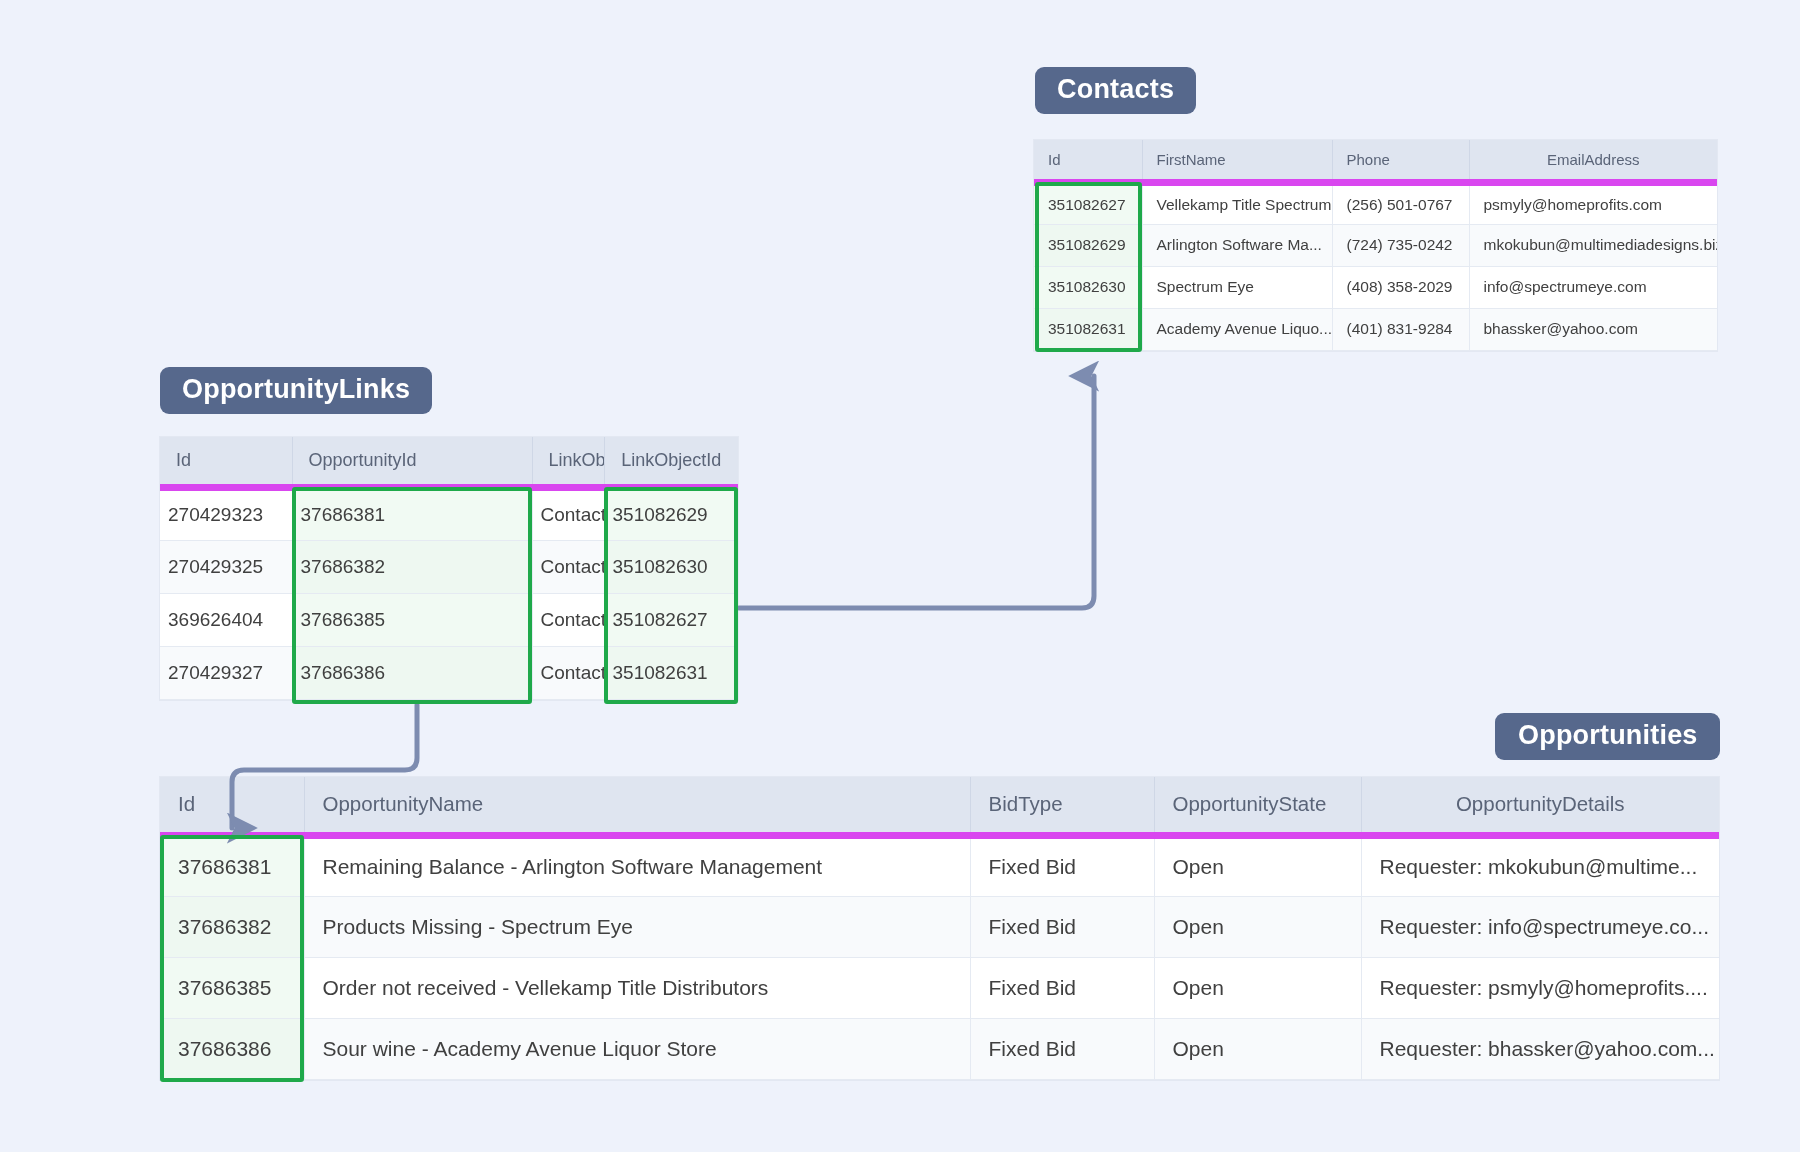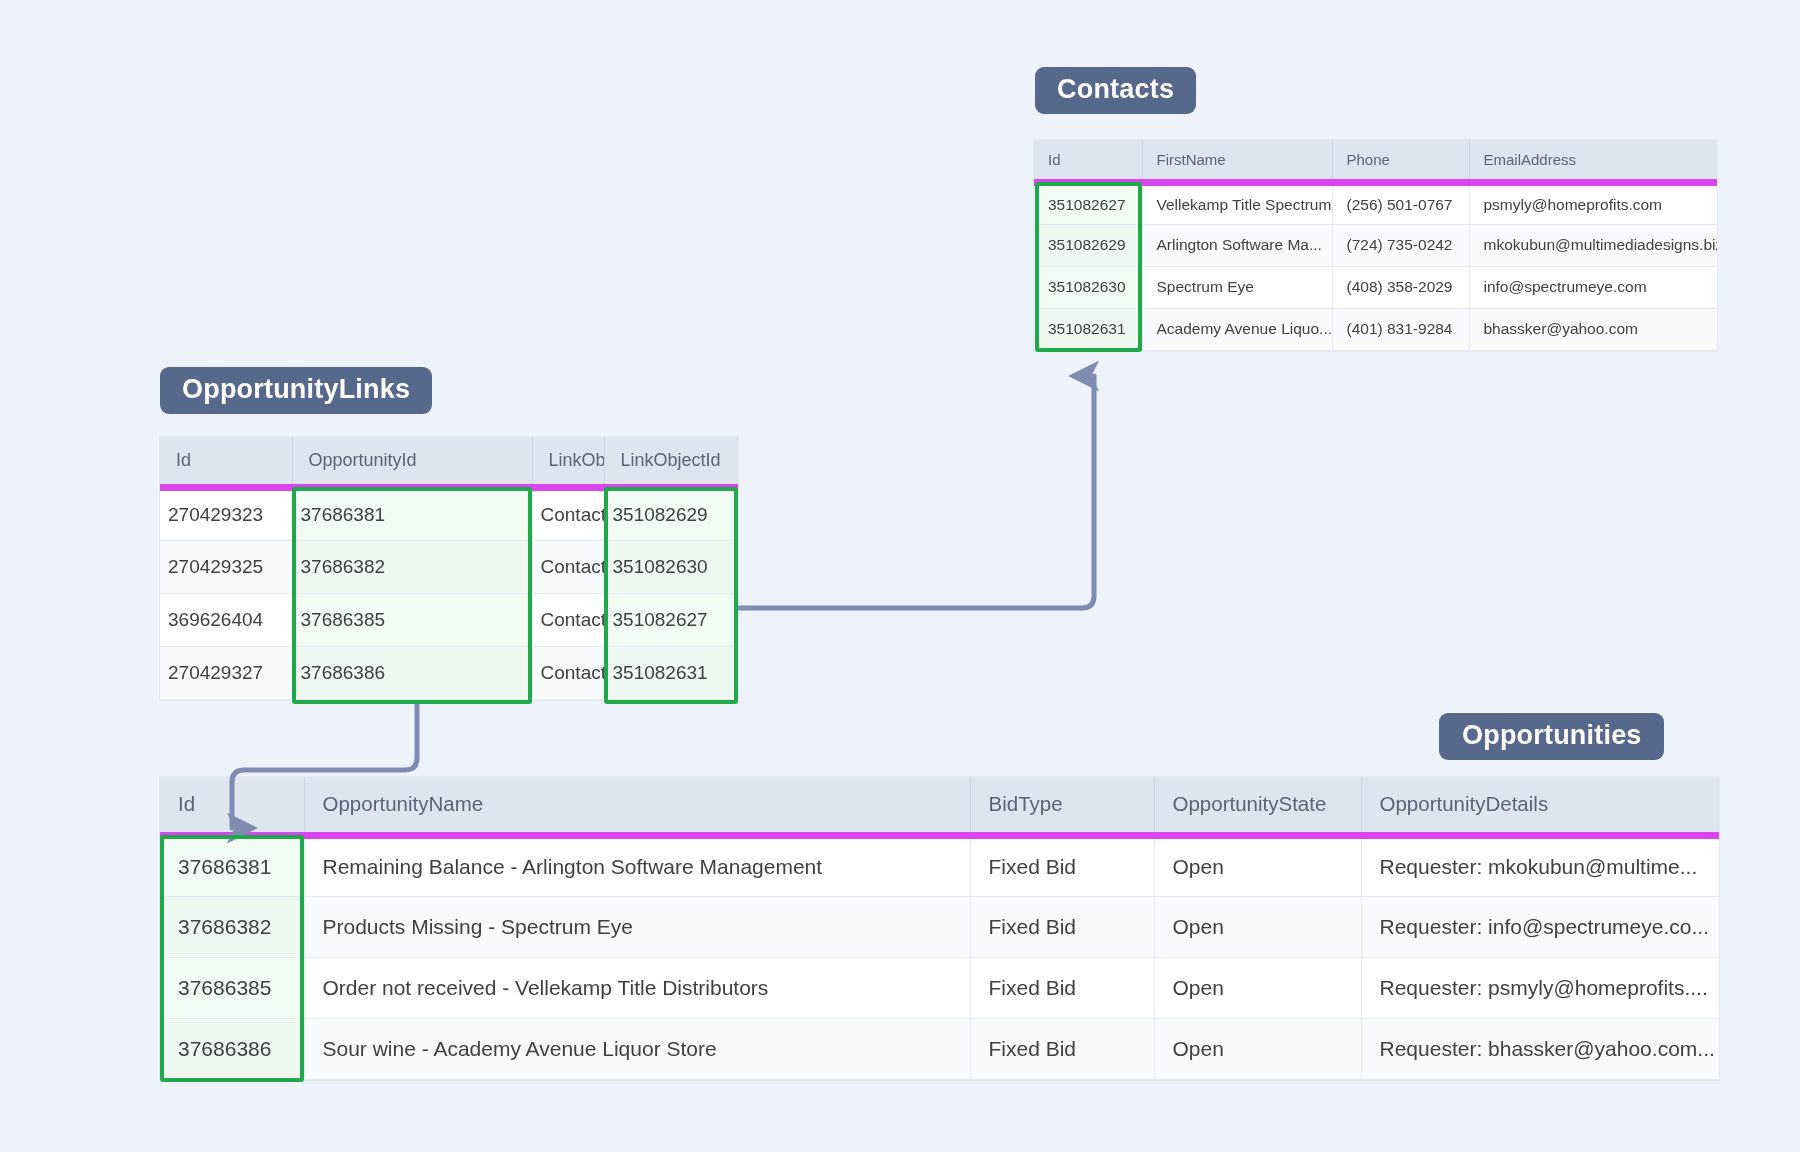--- a/index.html
+++ b/index.html
@@ -51,21 +51,21 @@
   .tbl th {
     background: #dfe5f0;
     color: #5a6478;
     font-weight: normal;
     text-align: left;
     border-right: 1px solid #cfd7e6;
     border-bottom: 7px solid #d946ef;
     white-space: nowrap;
     overflow: hidden;
   }
-  .tbl th:last-child { border-right: none; }
+  .tbl th:last-child { border-right: none; text-align: center; }
   .tbl td {
     color: #404040;
     text-align: left;
     border-right: 1px solid #e5eaf2;
     border-bottom: 1px solid #e5eaf2;
     white-space: nowrap;
     overflow: hidden;
   }
   .tbl td:last-child { border-right: none; }
   .tbl tr.odd td  { background: #ffffff; }
@@ -204,21 +204,21 @@
         <td>270429327</td>
         <td class="hl">37686386</td>
         <td>Contact</td>
         <td class="hl">351082631</td>
       </tr>
     </tbody>
   </table>
   <div class="hlbox" style="left:253px; top:487px; width:240px; height:217px;"></div>
   <div class="hlbox" style="left:565px; top:487px; width:134px; height:217px;"></div>
 
-  <div class="badge" style="left:1400px; top:713px;padding-left:23px;">Opportunities</div>
+  <div class="badge" style="left:1456px; top:713px;padding-left:23px;">Opportunities</div>
 
   <table class="tbl" id="tbl-opps">
     <colgroup>
       <col style="width:144px">
         <col style="width:666px">
         <col style="width:184px">
       <col style="width:207px">
         <col style="width:358px">
     </colgroup>
     <thead>

